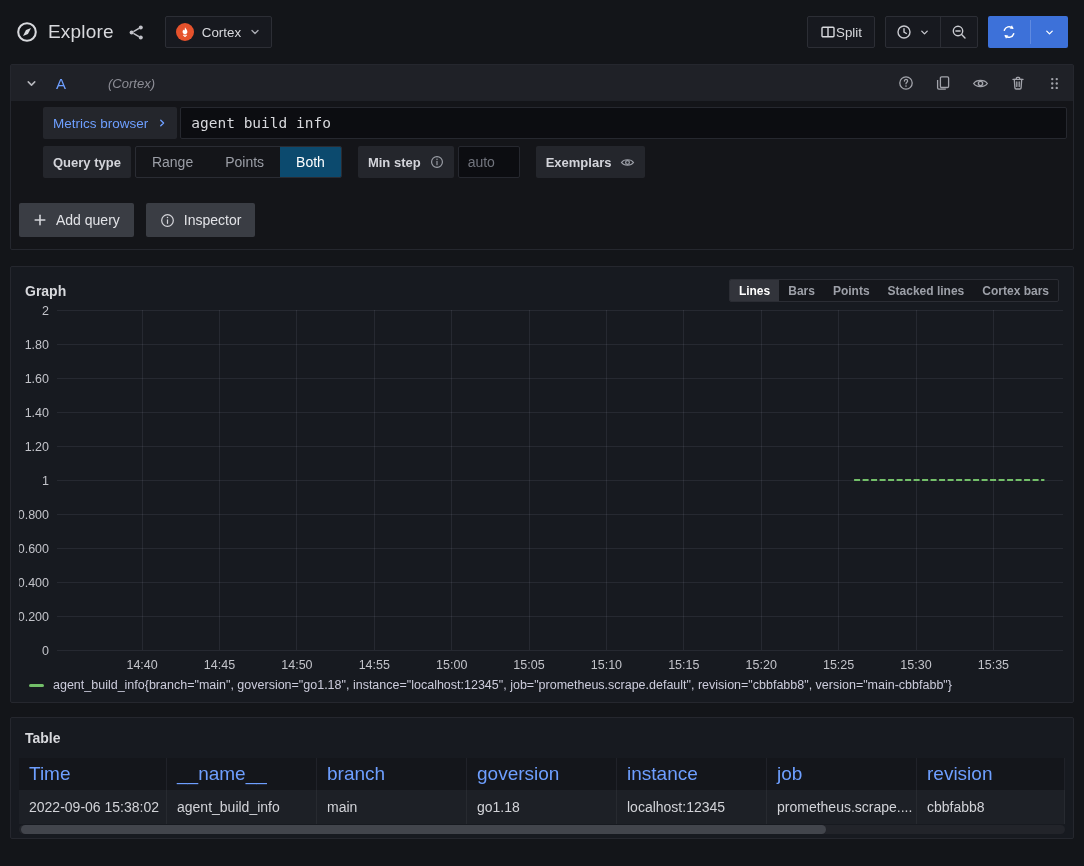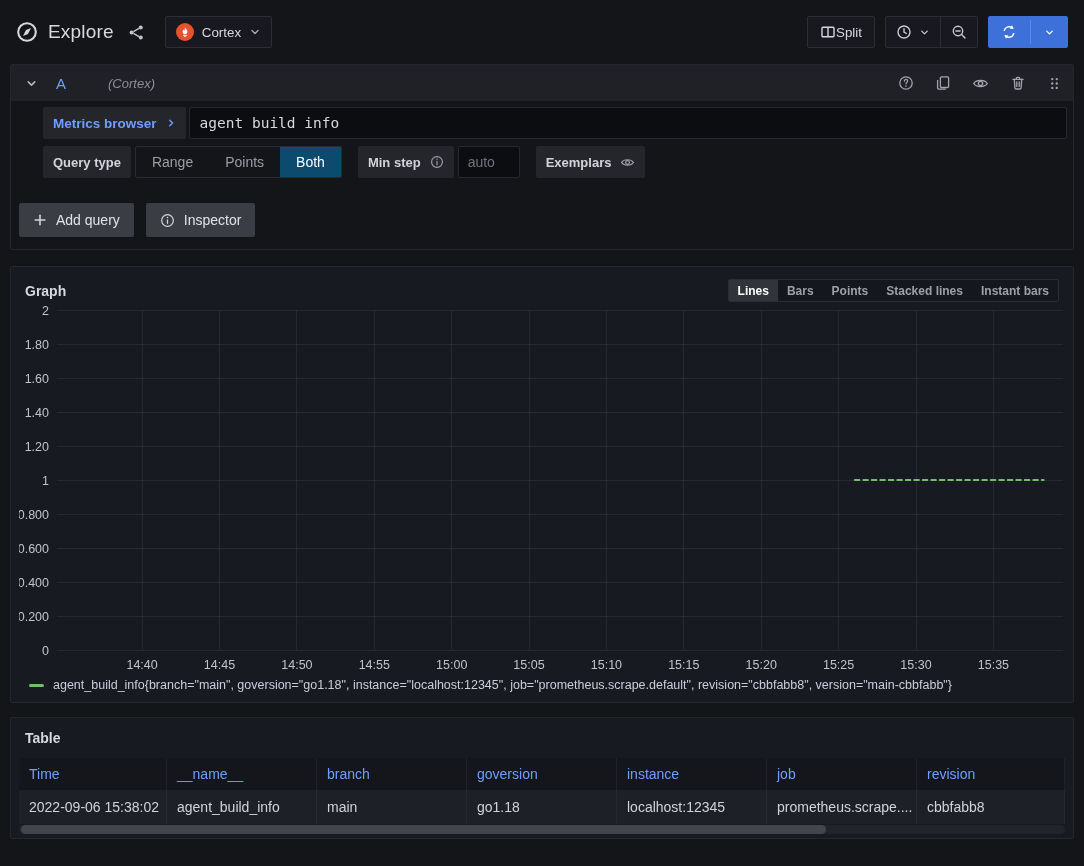--- a/index.html
+++ b/index.html
@@ -39,21 +39,21 @@
   .query-header { height:36px; background:#1f2127; display:flex; align-items:center; padding:0 10px; }
   .collapse-caret { color:#b6b7bd; display:flex; padding:2px 4px; }
   .ref-id { color:var(--link-blue); font-weight:500; font-size:15px; margin-left:14px; }
   .ds-hint { color:#8d8e96; font-style:italic; font-size:13px; margin-left:42px; }
   .qh-actions { margin-left:auto; display:flex; align-items:center; gap:19px; color:#a2a4ab; }
   .qh-actions button { display:flex; padding:1px; color:#a2a4ab; }
   .query-body { padding:6px 6px 0 32px; }
   .q-row { display:flex; align-items:center; margin-bottom:7px; }
   .chip { display:flex; align-items:center; gap:9px; height:32px; padding:0 10px; background:#24262c; border-radius:2px;
     font-size:13px; font-weight:600; color:#d3d4da; white-space:nowrap; }
-  .chip.link { color:var(--link-blue); font-weight:700; font-size:13.5px; cursor:pointer; }
+  .chip.link { color:var(--link-blue); font-weight:400; font-size:13.5px; cursor:pointer; }
   .expr-input { flex:1; height:32px; margin-left:3px; background:#0c0d11; border:1px solid #26282f; border-radius:2px;
     color:#d8d9dd; font-family:"DejaVu Sans Mono","Liberation Mono",monospace; font-size:14.5px; padding:0 10px; }
   .radio-group { display:flex; align-items:stretch; height:32px; margin-left:4px; background:#141519; border:1px solid #2a2c33; border-radius:2px; overflow:hidden; }
   .radio-item { padding:0 16px; font-size:14px; color:#9b9ea6; display:flex; align-items:center; }
   .radio-item.active { background:#0c4a6e; color:#fff; font-weight:400; }
   .mini-input { width:62px; height:32px; margin-left:4px; background:#0c0d11; border:1px solid #26282f; border-radius:2px;
     color:#d8d9dd; font-size:14px; padding:0 9px; }
   .mini-input::placeholder { color:#71747d; }
   .ml16 { margin-left:16px; }
   .chip .info-ic, .chip .eye-ic { color:#9da0a8; }
@@ -74,21 +74,21 @@
   #chart-svg .ylab { text-anchor:end; }
   #chart-svg .xlab { text-anchor:middle; }
   .legend-row { display:flex; align-items:center; gap:9px; padding:2px 6px 4px 10px; font-size:12.5px; color:#ccccdc; cursor:pointer; }
   .legend-dash { width:15px; height:3px; border-radius:2px; background:var(--series-green); flex:none; }
 
   
   .table-panel { margin-top:14px; border:1px solid #25272e; border-radius:2px; background:#171a20; padding:8px 8px 4px; }
   .table-title { padding:4px 6px 12px 6px; }
   .t-grid { display:grid; grid-template-columns:148px 150px 150px 150px 150px 150px 1fr; }
   .th { height:32px; display:flex; align-items:center; padding:0 10px; background:#14161b;
-    color:var(--link-blue); font-size:14px; border-right:1px solid rgba(204,204,220,.07); cursor:pointer;
+    color:var(--link-blue); font-size:19px; border-right:1px solid rgba(204,204,220,.07); cursor:pointer;
     white-space:nowrap; overflow:hidden;text-align:right; }
   .td { height:34px; display:flex; align-items:center; padding:0 10px; background:#1d2026;
     color:#d2d3d8; font-size:14px; border-right:1px solid rgba(204,204,220,.06);
     white-space:nowrap; overflow:hidden; text-overflow:ellipsis; }
   .h-scroll { height:9px; background:#22242a; border-radius:5px; margin-top:1px; position:relative; }
   .h-thumb { position:absolute; left:2px; top:0; height:9px; width:77%; background:#42454c; border-radius:5px; cursor:pointer; }
 </style>
 </head>
 <body>
 
@@ -279,21 +279,21 @@
   </div>
 
   <div class="graph-panel">
     <div class="graph-header">
       <span class="panel-title">Graph</span>
       <span class="mode-group" id="modes-group">
           <button class="mode-item active">Lines</button>
           <button class="mode-item">Bars</button>
           <button class="mode-item">Points</button>
           <button class="mode-item">Stacked lines</button>
-          <button class="mode-item">Instant bars</button>
+          <button class="mode-item">Cortex bars</button>
         </span>
     </div>
     <svg id="chart-svg" width="1048" height="372" viewBox="0 0 1048 372">
         <g>
           <line class="grid" x1="38" y1="346.0" x2="1044" y2="346.0"></line>
           <line class="grid" x1="38" y1="312.0" x2="1044" y2="312.0"></line>
           <line class="grid" x1="38" y1="278.0" x2="1044" y2="278.0"></line>
           <line class="grid" x1="38" y1="244.0" x2="1044" y2="244.0"></line>
           <line class="grid" x1="38" y1="210.0" x2="1044" y2="210.0"></line>
           <line class="grid" x1="38" y1="176.0" x2="1044" y2="176.0"></line>

